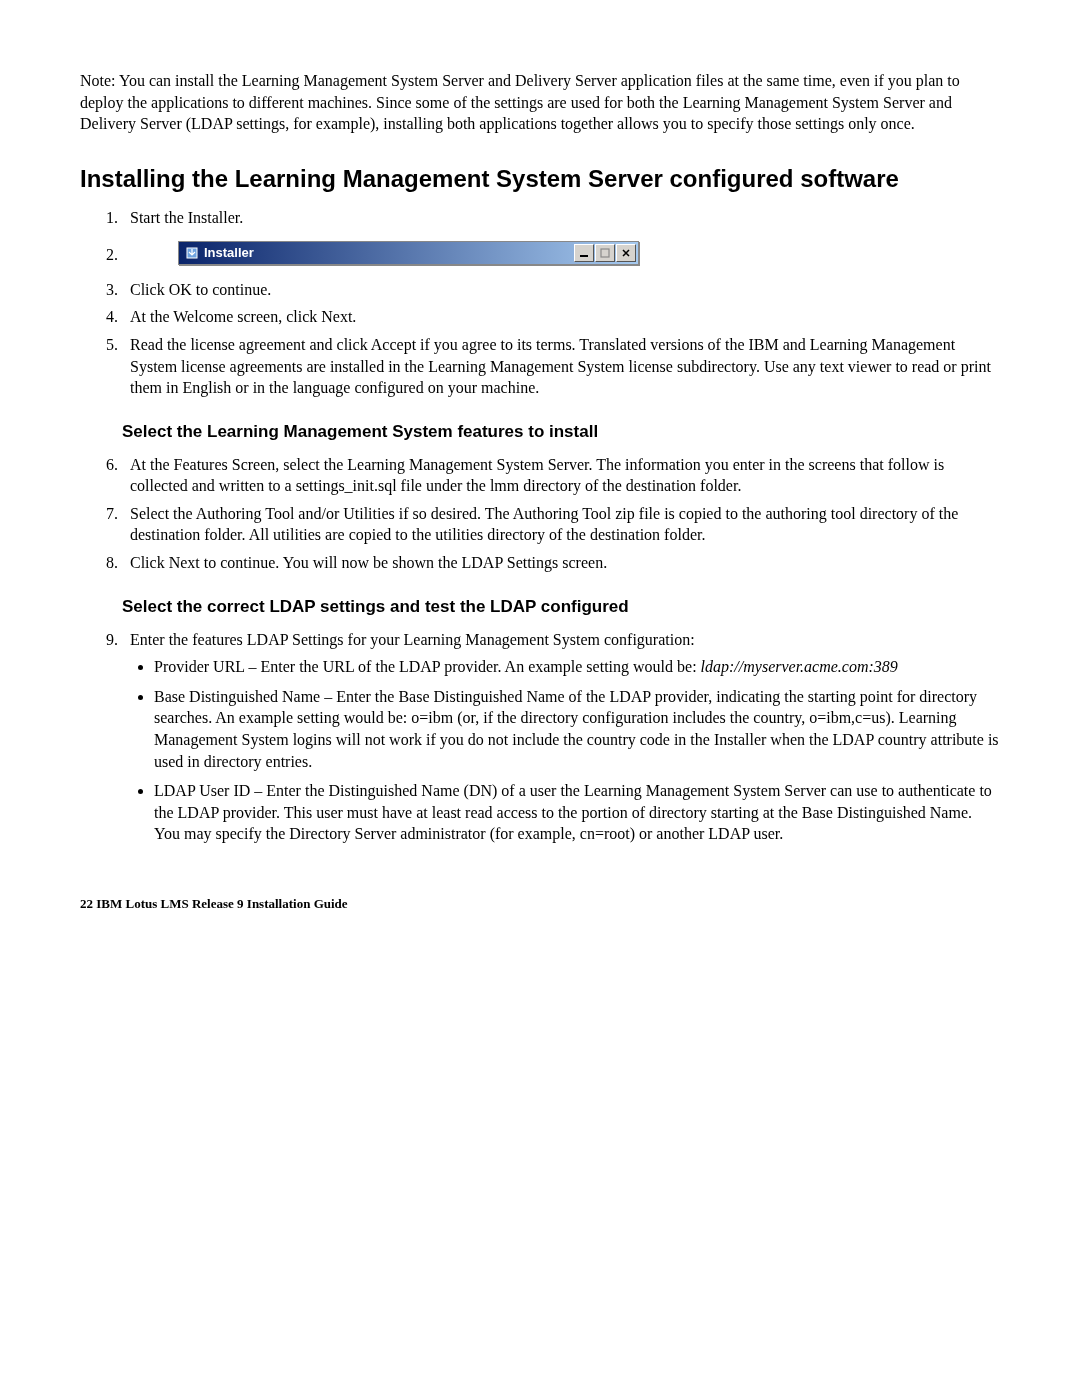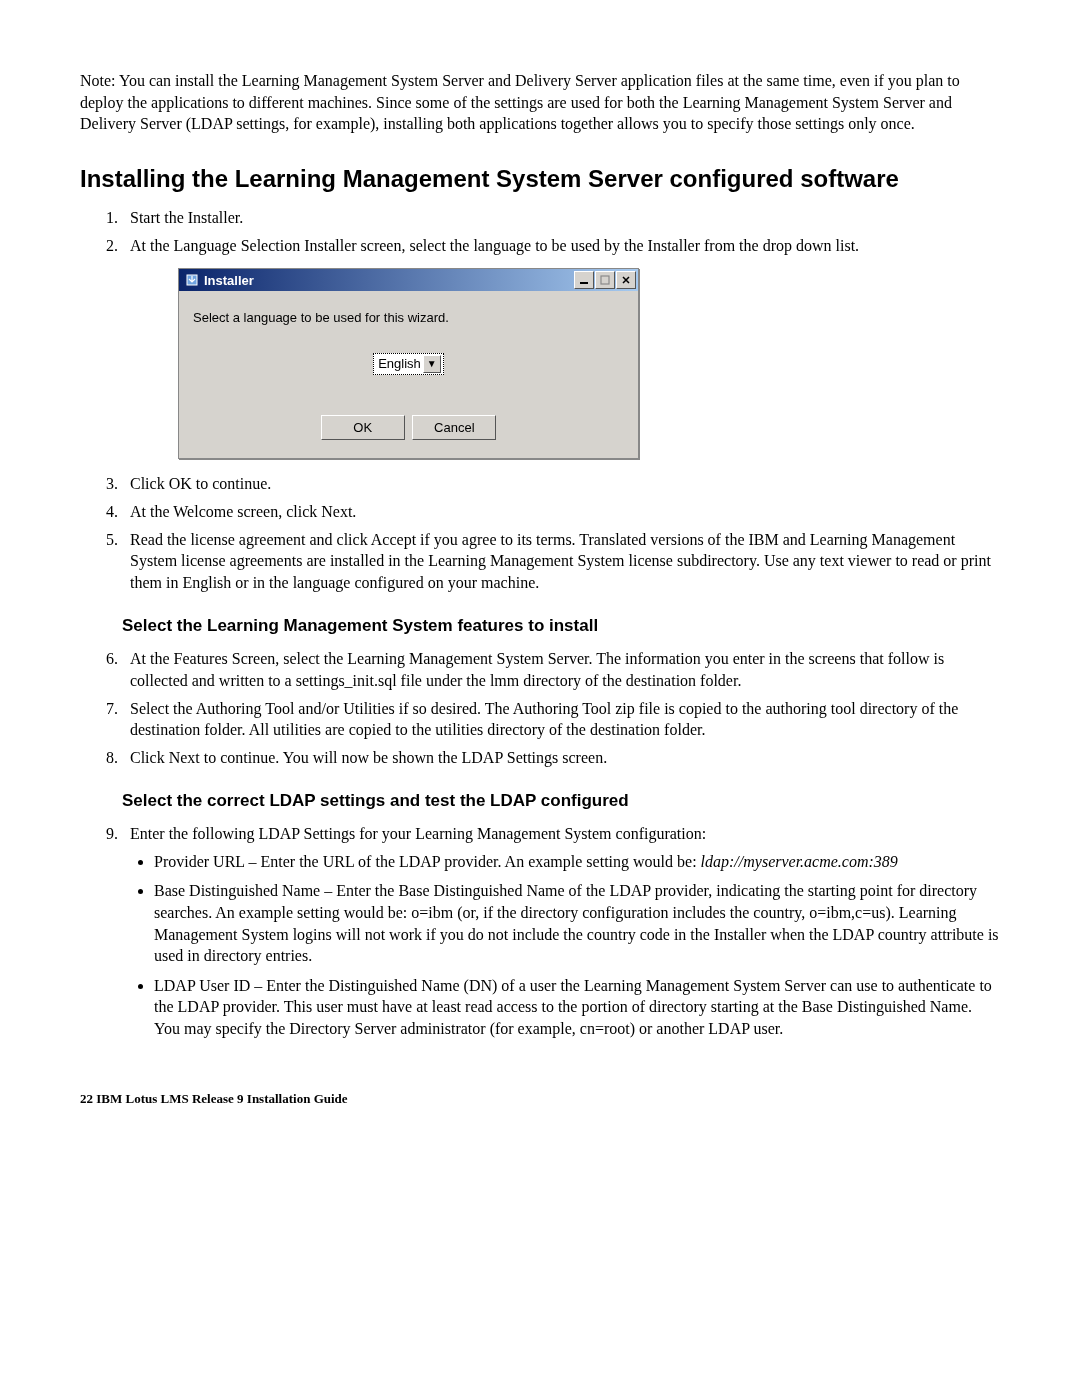--- a/index.html
+++ b/index.html
@@ -143,21 +143,20 @@
 </head>
 <body>
 
 <div class="note">Note: You can install the Learning Management System Server and Delivery Server application files at the same time, even if you plan to deploy the applications to different machines. Since some of the settings are used for both the Learning Management System Server and Delivery Server (LDAP settings, for example), installing both applications together allows you to specify those settings only once.</div>
 
 <h1>Installing the Learning Management System Server configured software</h1>
 
 <ol class="main" start="1">
   <li><span>Start the Installer.</span></li>
   <li>
-    <span>At the Language Selection Installer screen, select the language to be used by the Installer from the drop down list.</span>
 
     
     <div class="installer-fig">
       <div class="titlebar">
         <span class="title-icon">
           <svg width="14" height="14" viewBox="0 0 14 14">
               <rect x="2" y="2" width="10" height="10" fill="#6fa3e0" stroke="#fff" stroke-width="1"></rect>
               <path d="M7 3 L7 9 M4 6 L7 9 L10 6" stroke="#fff" stroke-width="1.2" fill="none"></path>
             </svg>
         </span>
@@ -173,53 +172,40 @@
                 <rect x="1" y="1" width="8" height="8" fill="none" stroke="#8a8a8a" stroke-width="1.2"></rect>
               </svg>
           </span>
           <span class="win-btn">
             <svg width="10" height="10" viewBox="0 0 10 10">
                 <path d="M2 2 L8 8 M8 2 L2 8" stroke="#000" stroke-width="1.5"></path>
               </svg>
           </span>
         </span>
       </div>
-      <div class="dlg-body">
-        <div class="prompt">Select a language to be used for this wizard.</div>
-        <div class="lang-row">
-          <span class="combo">
-            <span>English</span>
-            <span class="combo-arrow">▼</span>
-          </span>
-        </div>
-        <div class="dlg-buttons">
-          <span class="dlg-btn">OK</span>
-          <span class="dlg-btn">Cancel</span>
-        </div>
-      </div>
     </div>
   </li>
   <li><span>Click OK to continue.</span></li>
   <li><span>At the Welcome screen, click Next.</span></li>
   <li><span>Read the license agreement and click Accept if you agree to its terms. Translated versions of the IBM and Learning Management System license agreements are installed in the Learning Management System license subdirectory. Use any text viewer to read or print them in English or in the language configured on your machine.</span></li>
 </ol>
 
 <h2 class="subhead">Select the Learning Management System features to install</h2>
 
 <ol class="main" start="6">
   <li><span>At the Features Screen, select the Learning Management System Server. The information you enter in the screens that follow is collected and written to a settings_init.sql file under the lmm directory of the destination folder.</span></li>
   <li><span>Select the Authoring Tool and/or Utilities if so desired. The Authoring Tool zip file is copied to the authoring tool directory of the destination folder. All utilities are copied to the utilities directory of the destination folder.</span></li>
   <li><span>Click Next to continue. You will now be shown the LDAP Settings screen.</span></li>
 </ol>
 
 <h2 class="subhead">Select the correct LDAP settings and test the LDAP configured</h2>
 
 <ol class="main" start="9">
   <li>
-    <span>Enter the following LDAP Settings for your Learning Management System configuration:</span>
+    <span>Enter the features LDAP Settings for your Learning Management System configuration:</span>
     <ul class="sub">
       <li>
         <span>Provider URL – Enter the URL of the LDAP provider. An example setting would be:</span>
         <span class="italic">ldap://myserver.acme.com:389</span>
       </li>
       <li><span>Base Distinguished Name – Enter the Base Distinguished Name of the LDAP provider, indicating the starting point for directory searches. An example setting would be: o=ibm (or, if the directory configuration includes the country, o=ibm,c=us). Learning Management System logins will not work if you do not include the country code in the Installer when the LDAP country attribute is used in directory entries.</span></li>
       <li><span>LDAP User ID – Enter the Distinguished Name (DN) of a user the Learning Management System Server can use to authenticate to the LDAP provider. This user must have at least read access to the portion of directory starting at the Base Distinguished Name. You may specify the Directory Server administrator (for example, cn=root) or another LDAP user.</span></li>
     </ul>
   </li>
 </ol>

